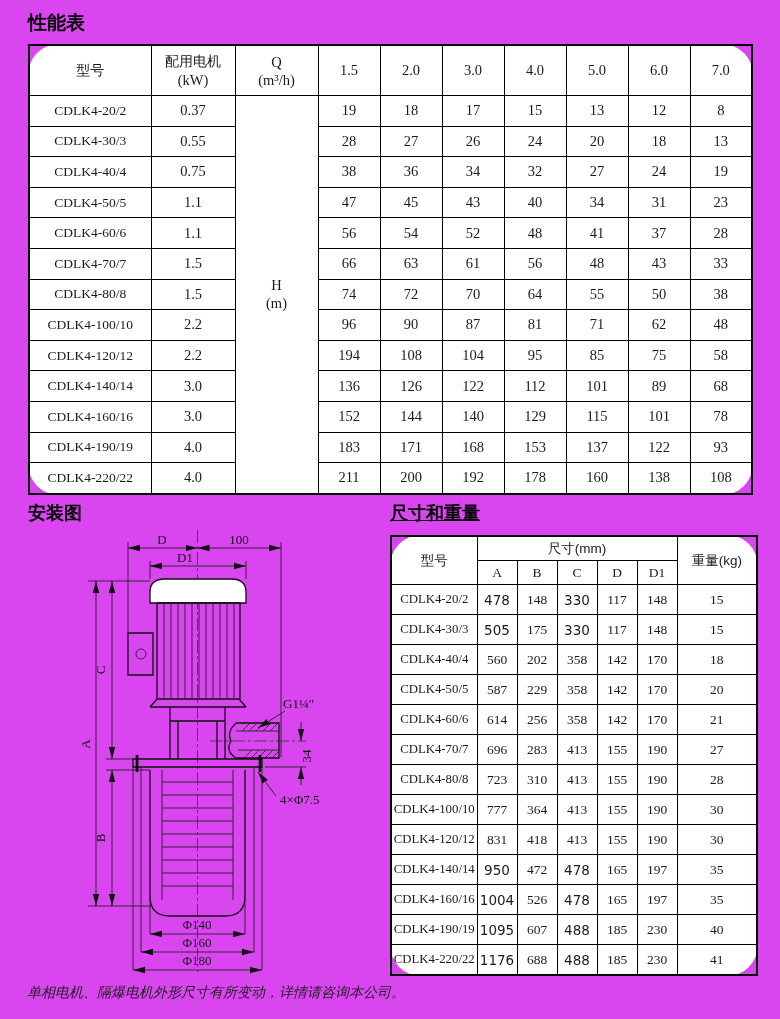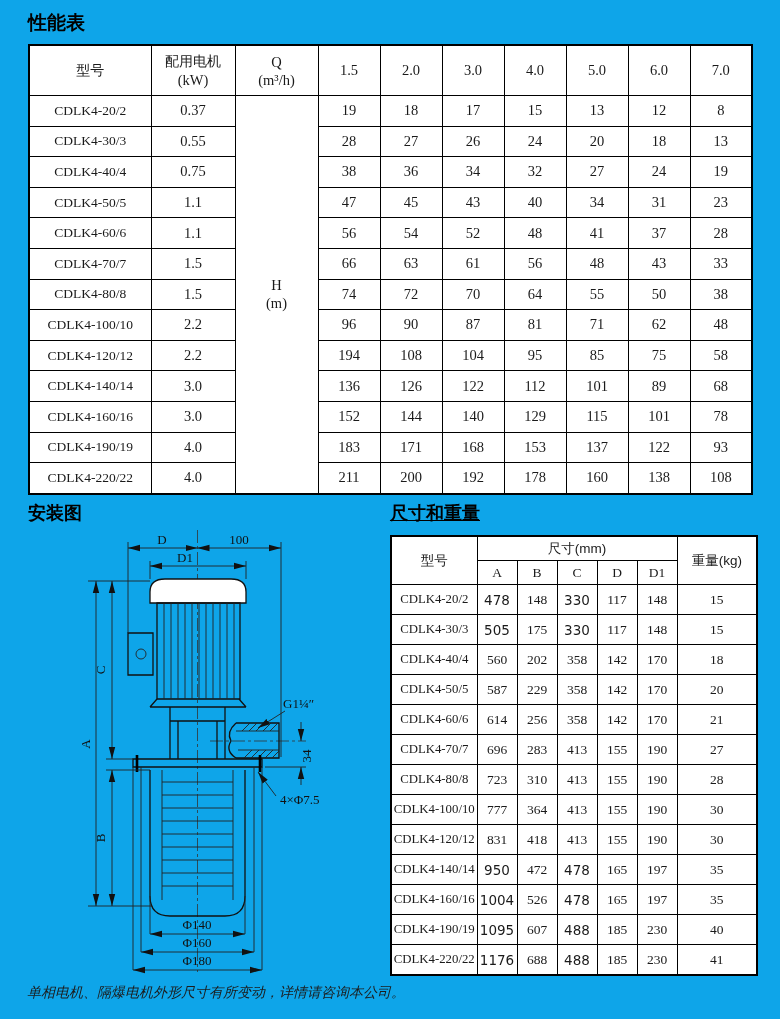--- a/index.html
+++ b/index.html
@@ -1,24 +1,24 @@
 <!DOCTYPE html>
 <html><head>
 <meta charset="utf-8">
 <style>
   html,body{margin:0;padding:0;background:#ffffff;}
-  .page{position:relative;width:780px;height:1019px;background:#0ea5e9;overflow:hidden;
+  .page{position:relative;width:780px;height:1019px;background:#d946ef;overflow:hidden;
         color:#111;font-family:"Liberation Serif",serif;}
   .sec-title{position:absolute;margin:0;font-family:"Liberation Sans",sans-serif;
              font-weight:bold;color:#000;}
   #perf-title{left:28px;top:10px;font-size:19px;}
   #install-title{left:28px;top:501px;font-size:18px;font-family:Liberation Mono, monospace;}
   #dims-title{left:390px;top:501px;font-size:18px;text-decoration:underline;}
 
-  table{border-collapse:collapse;table-layout:fixed;background:#fff;}
+  table{border-collapse:collapse;table-layout:fixed;background:#fff;border-radius:31px;}
   th,td{border:1px solid #000;text-align:center;vertical-align:middle;padding:0;color:#1a1a1a;}
 
   
   #perf-table{position:absolute;left:28px;top:44px;width:724px;border:2px solid #000;}
   #perf-table thead th{height:49px;font-weight:normal;}
   #perf-table tbody td{height:29.6px;font-size:14.5px;}
   #perf-table td.model{font-size:13.5px;}
   .zh{font-family:"Liberation Sans",sans-serif;font-size:14px;}
   .lat{font-family:"Liberation Serif",serif;font-size:14.5px;}
   .hcell{font-size:14.5px;line-height:1.25;}

